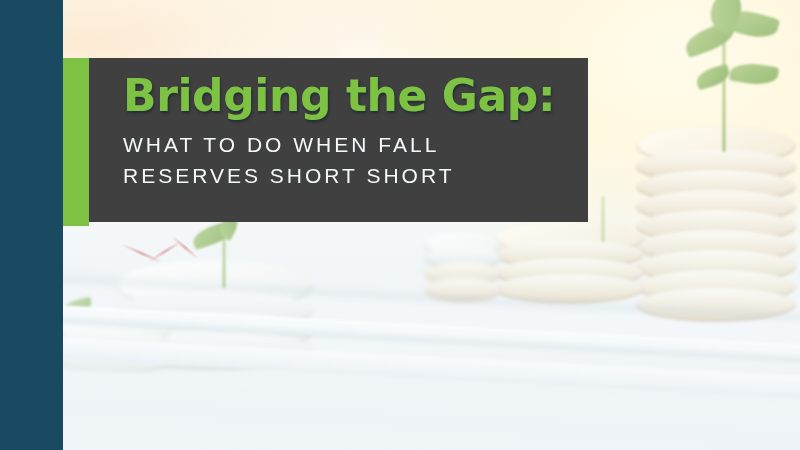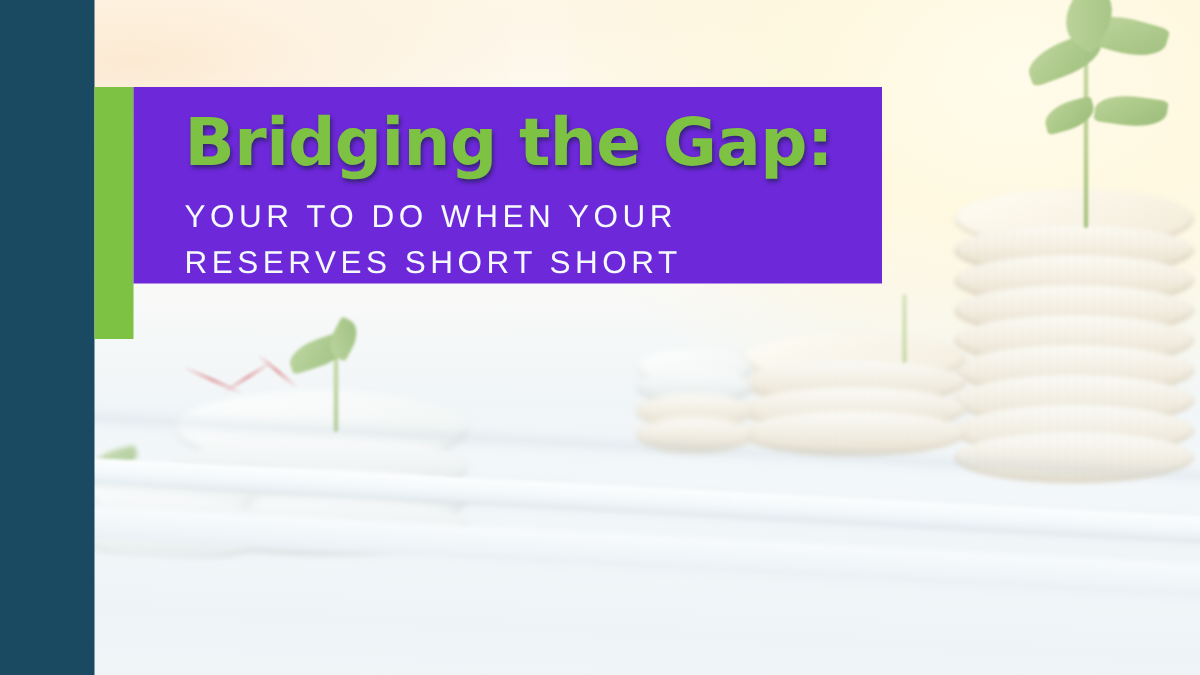--- a/index.html
+++ b/index.html
@@ -163,22 +163,22 @@
   .title-block {
     position:absolute; left:63px; top:58px;
     width:525px; height:168px;
     display:flex; z-index:6;
   }
   .accent-bar {
     width:26px; height:168px; flex:0 0 26px;
     background:#7dc242;
   }
   .title-panel {
-    flex:1 1 auto; height:131px;
-    background:#6d28d9;
+    flex:1 1 auto; height:164px;
+    background:#404040;
     padding:16px 18px 0 34px;
   }
   .headline {
     color:#7dc242;
     font-size:44px;
     line-height:1.02;
     font-weight:bold;
     letter-spacing:-0.4px;
     font-family:"DejaVu Sans", sans-serif;
     text-shadow:1px 2px 3px rgba(8,30,42,0.55);
@@ -316,19 +316,19 @@
     <div class="haze"></div>
   </div>
 
   <div class="left-bar"></div>
 
   <div class="title-block">
     <div class="accent-bar"></div>
     <div class="title-panel">
       <div class="headline">Bridging the Gap:</div>
       <div class="subhead">
-        <span class="subhead-line">YOUR TO DO WHEN YOUR</span>
+        <span class="subhead-line">WHAT TO DO WHEN FALL</span>
         <span class="subhead-line">RESERVES SHORT SHORT</span>
       </div>
     </div>
   </div>
 
 </div>
 
 </body></html>

